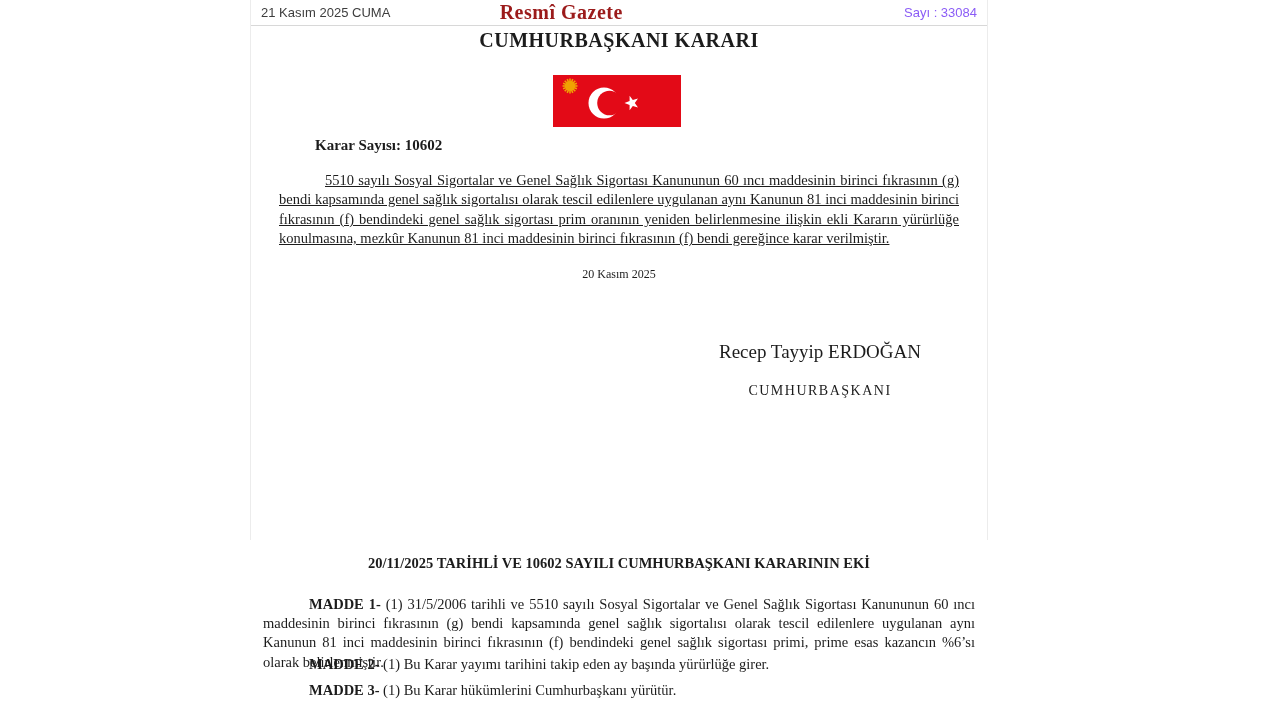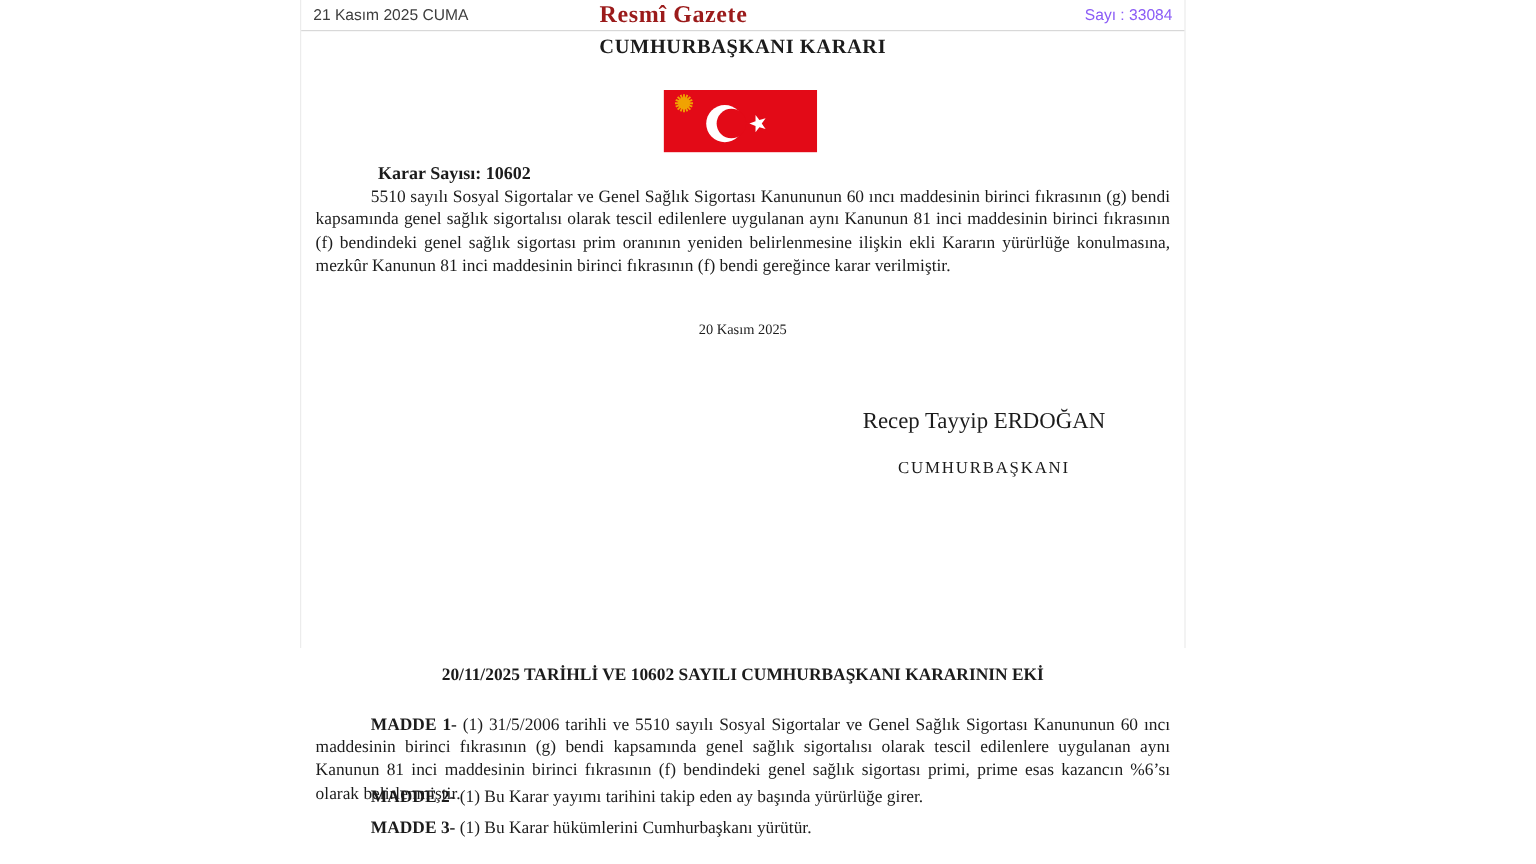--- a/index.html
+++ b/index.html
@@ -46,37 +46,38 @@
   .masthead .issue{
     flex:1;
     font-family:"Liberation Sans", sans-serif;
     font-size:13px;color:#8b5cf6;
     text-align:right;
   }
   .doc-heading{
     position:absolute;top:29px;left:0;right:0;
     text-align:center;
     font-weight:bold;
-    font-size:17px;
+    font-size:20px;
     letter-spacing:0.5px;
   }
   .flag{
     position:absolute;top:75px;left:302px;
     width:128px;height:52px;display:block;
   }
   .karar-no{
     position:absolute;top:137px;left:64px;
     font-weight:bold;font-size:15px;
   }
   .decision-body{
     position:absolute;top:155px;left:12px;right:12px;
-    margin:0;
+    margin:16px;
     font-size:14.5px;line-height:19.4px;
     text-align:justify;
     text-indent:46px;
+    text-decoration:underline;
   }
   .decision-date{
     position:absolute;top:267px;left:0;right:0;
     text-align:center;
     font-size:12px;
   }
   .signature{
     position:absolute;top:341px;left:438px;width:262px;
     text-align:center;
   }

